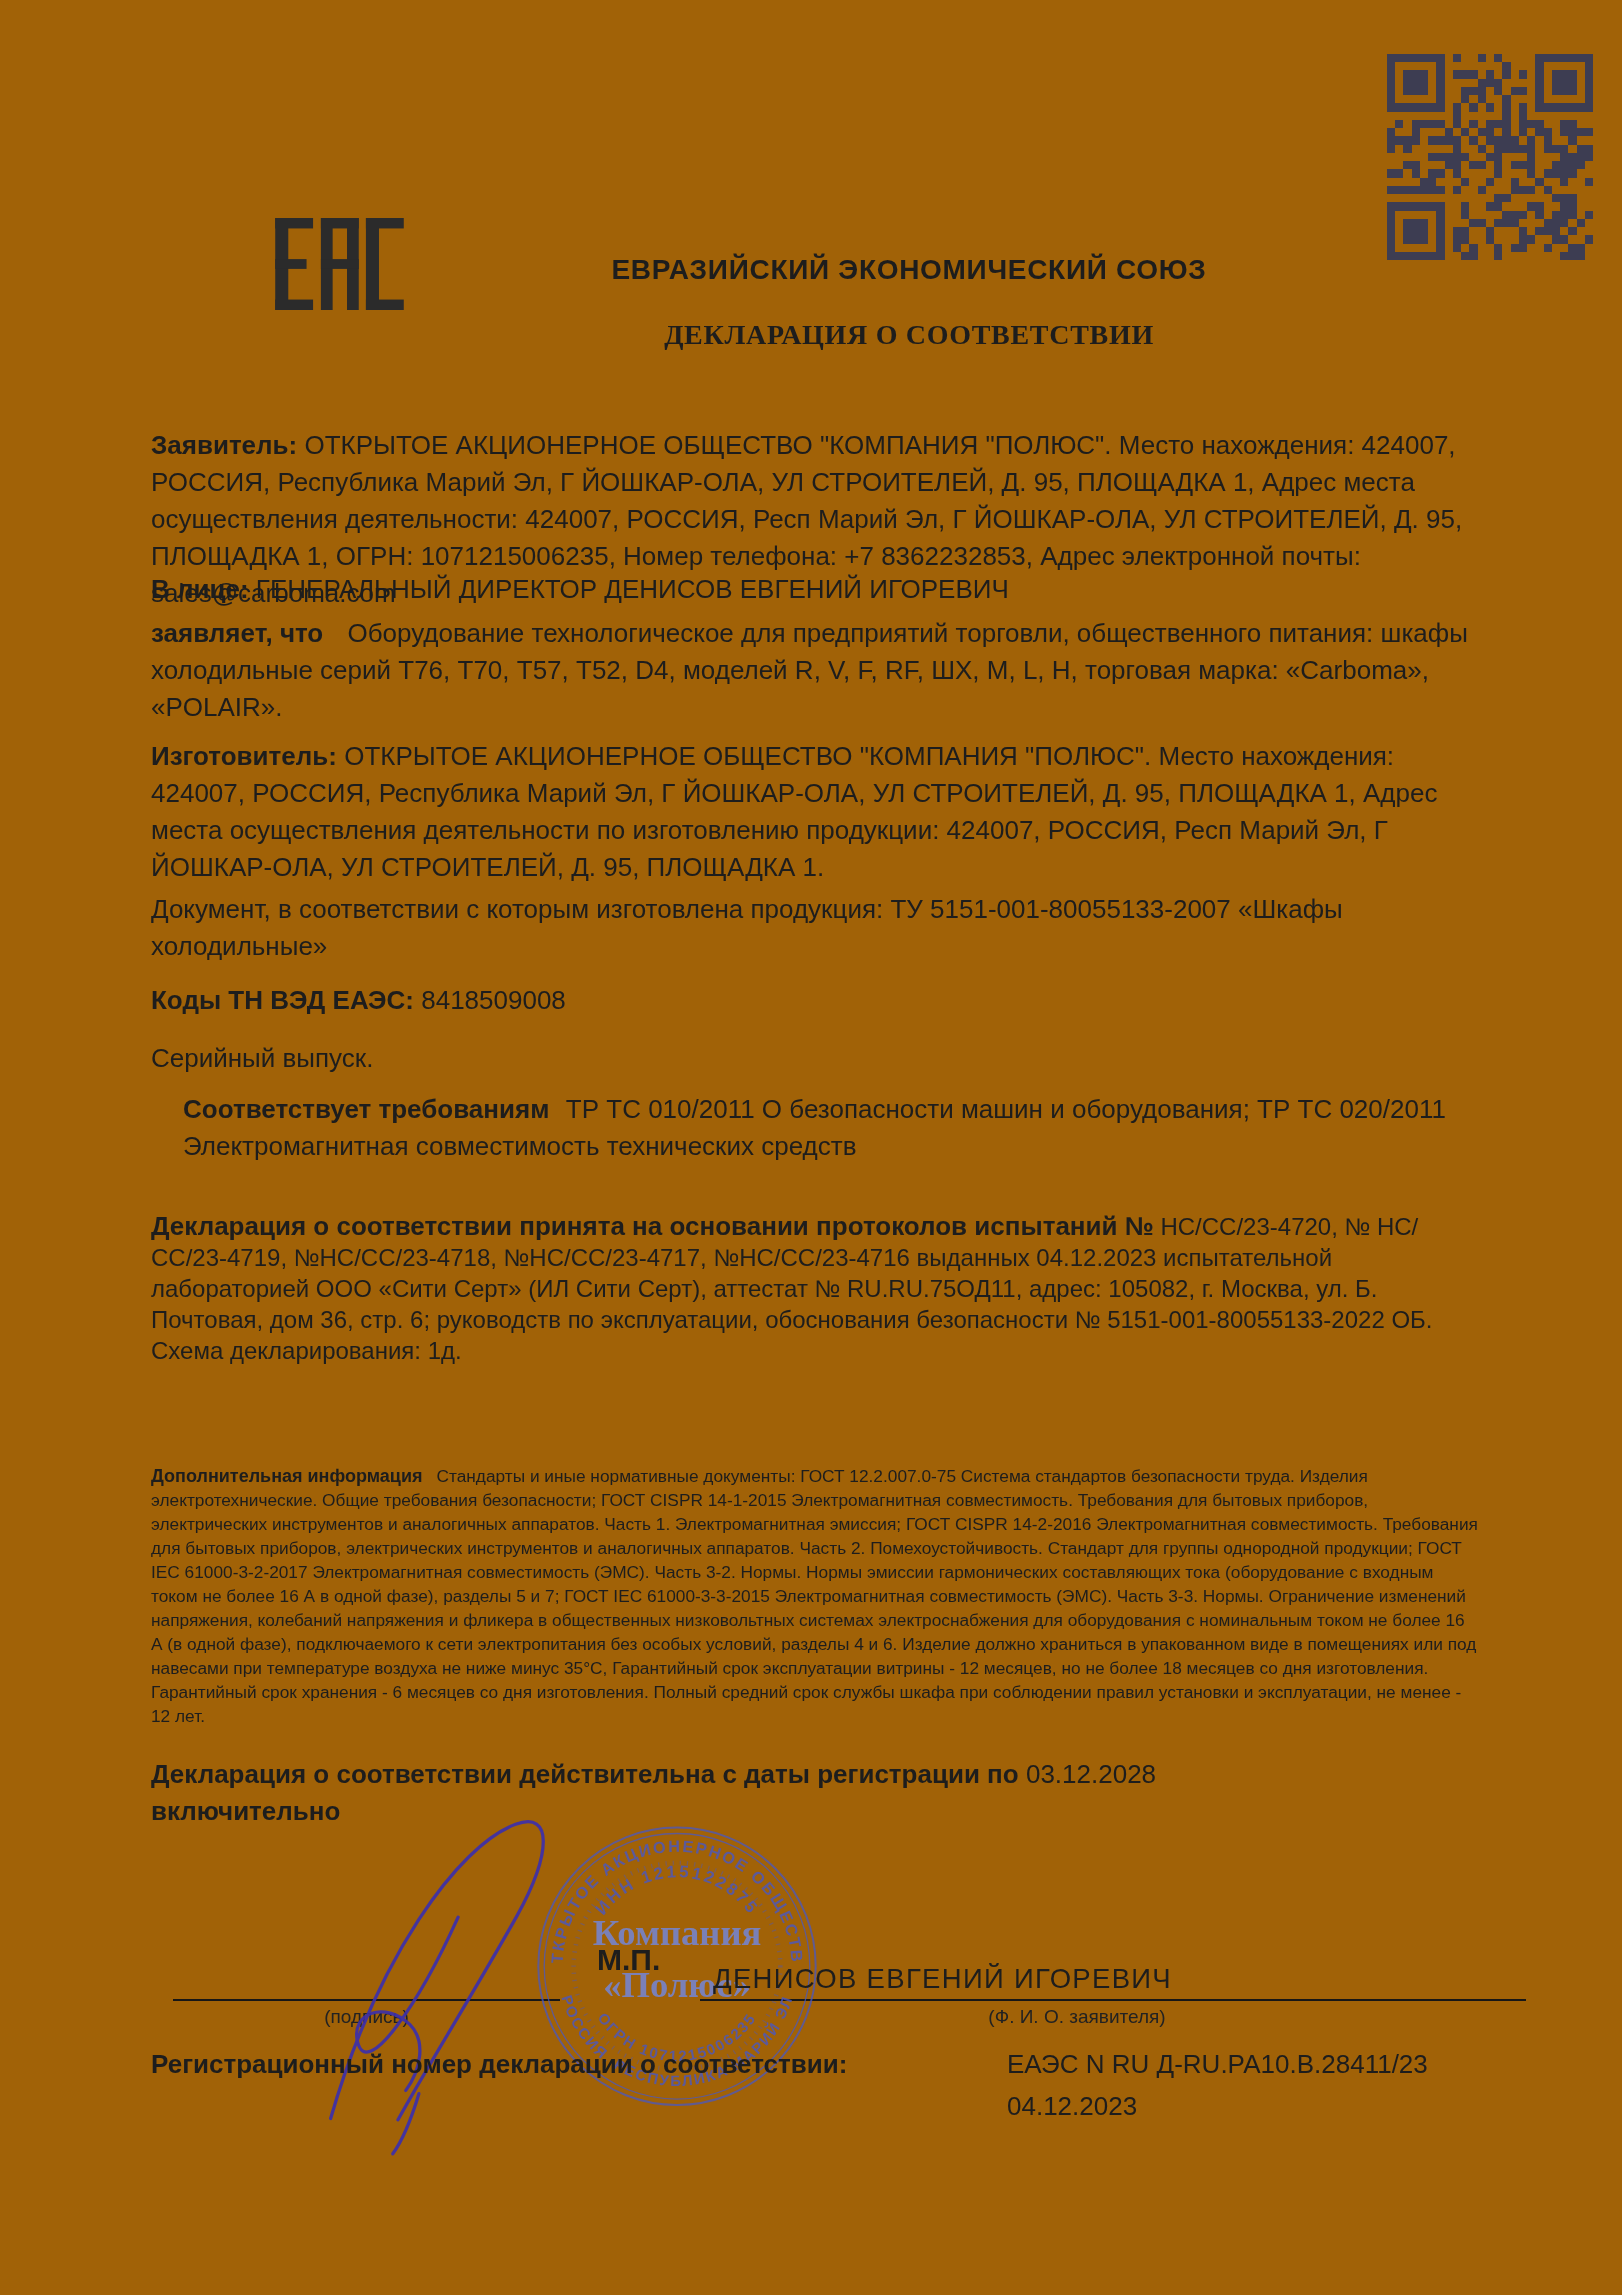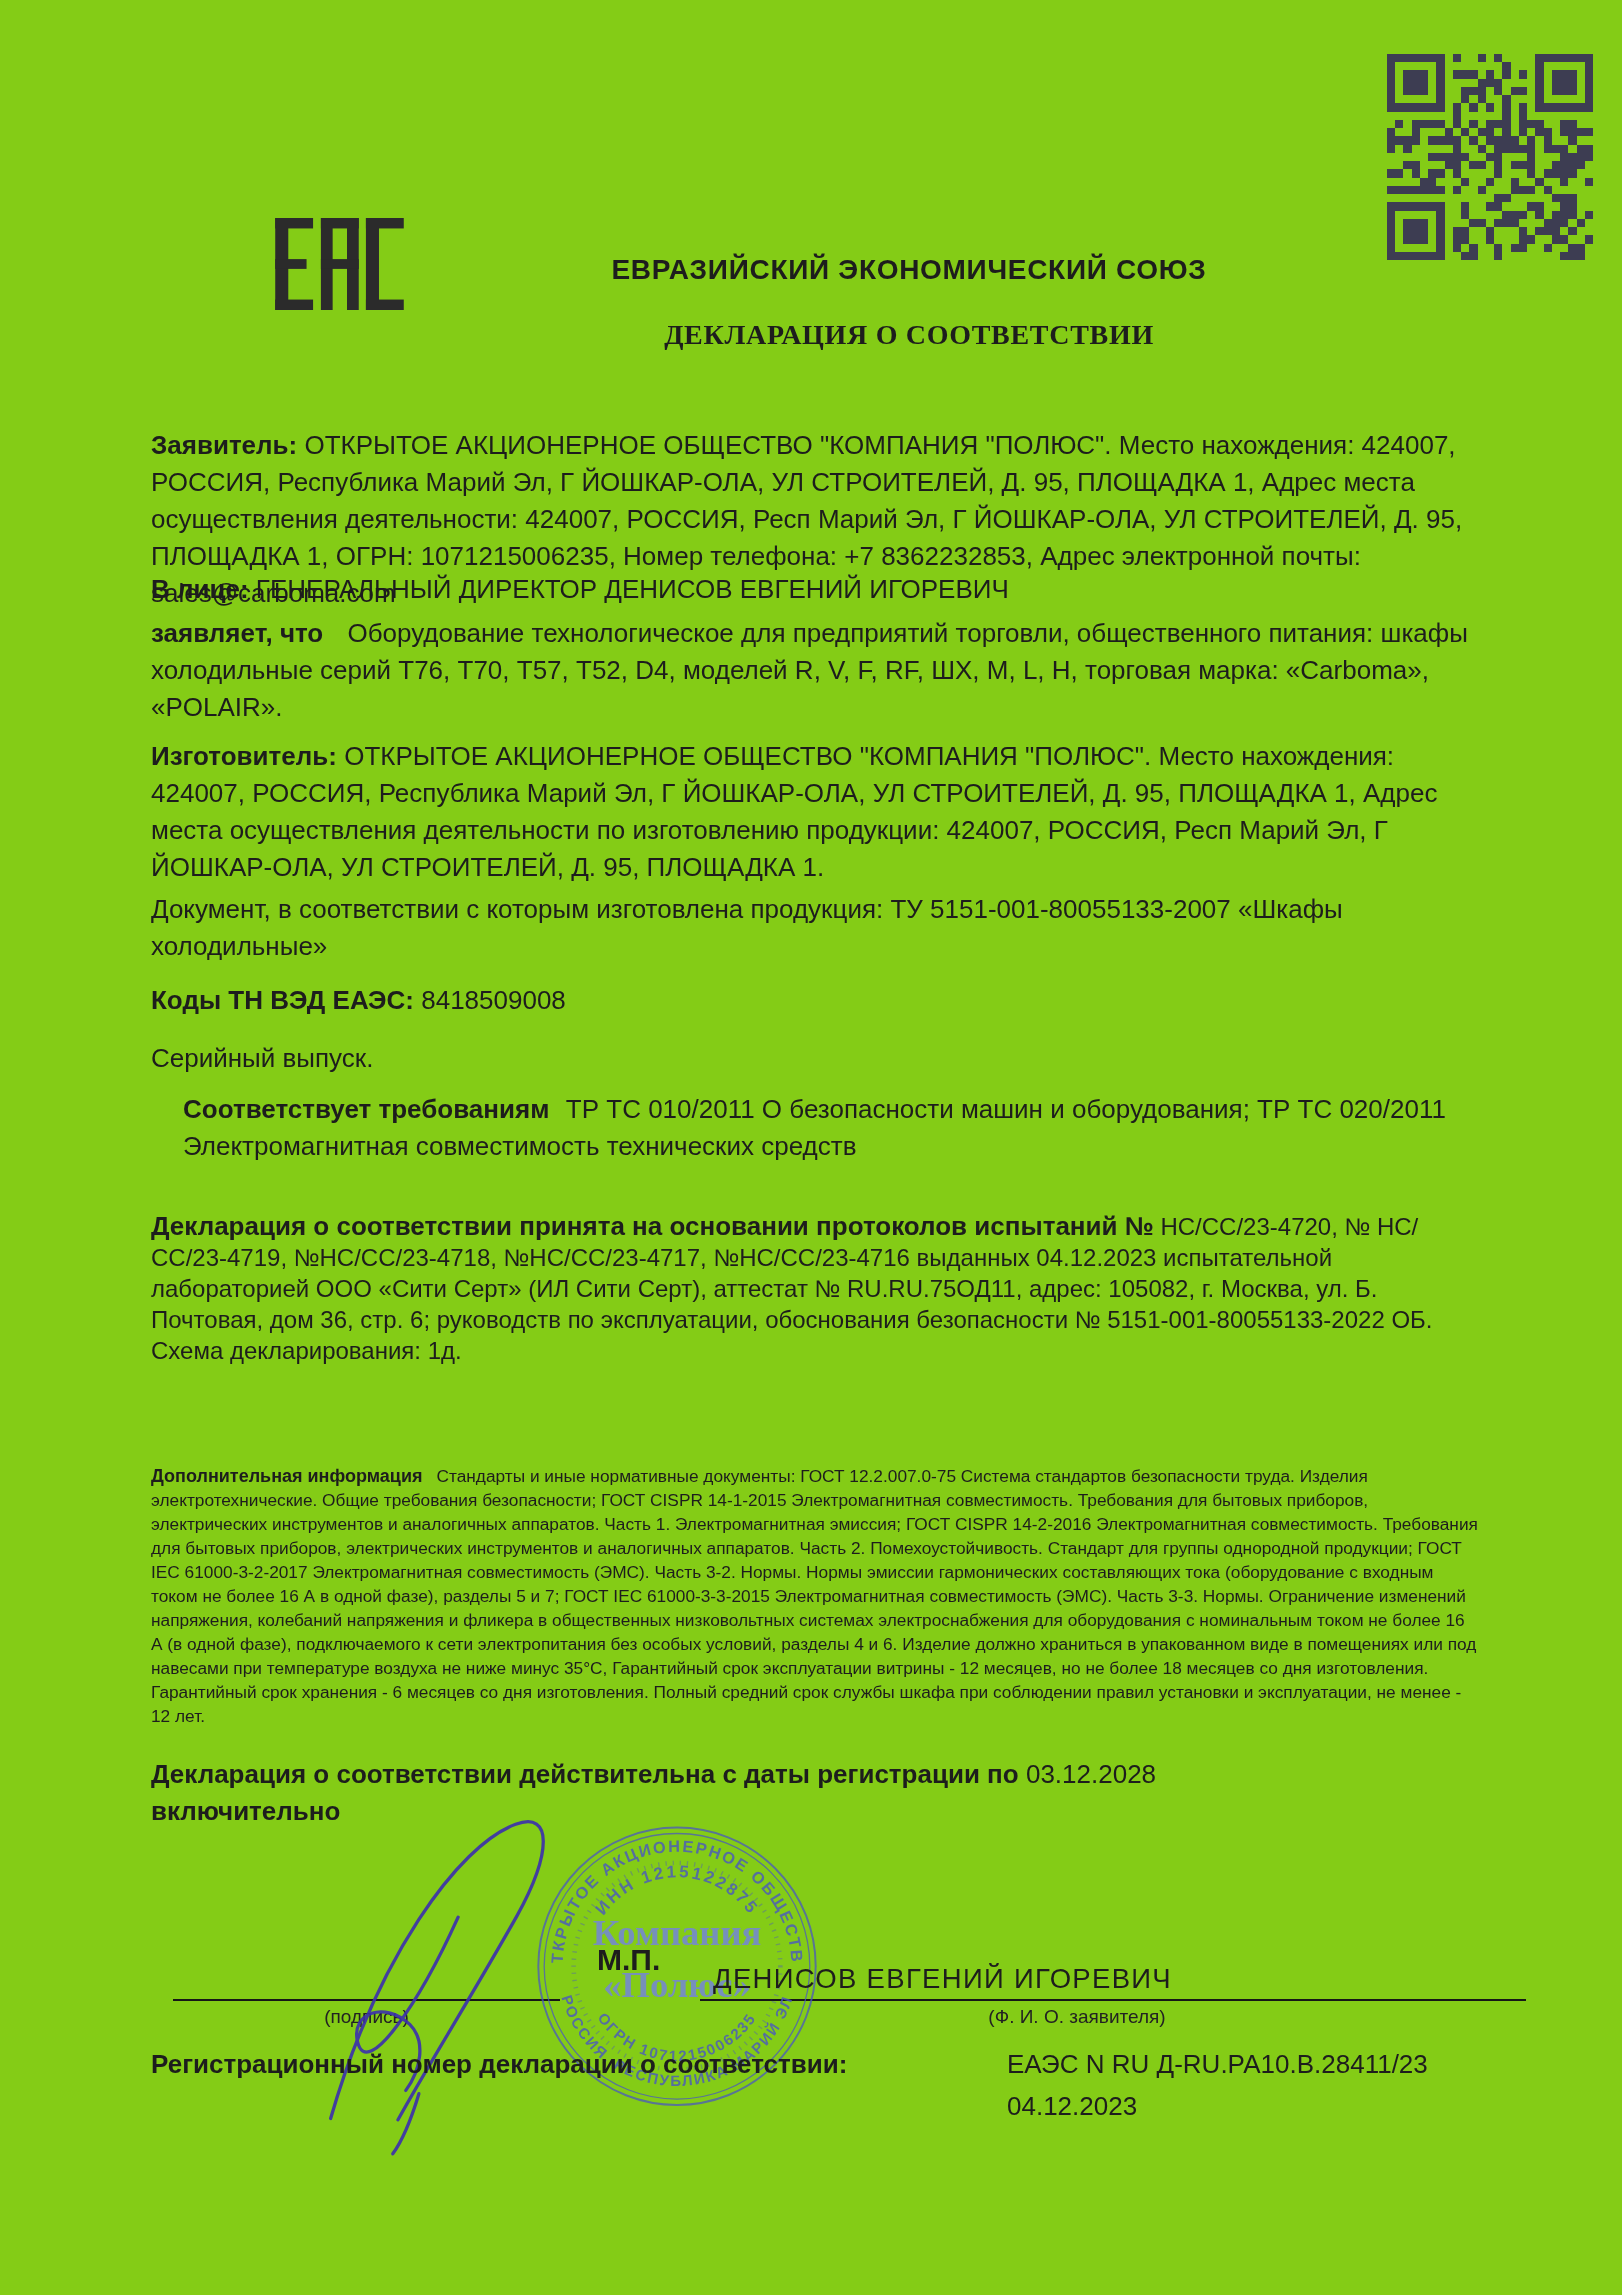--- a/index.html
+++ b/index.html
@@ -1,17 +1,17 @@
 <!DOCTYPE html>
 <html lang="ru" style="font-size:10.5px"><head>
 <meta charset="utf-8">
 <style>
   html,body{margin:0;padding:0;background:#888;}
   .page{
-    position:relative;width:1623px;height:2295px;background:#84cc16;
+    position:relative;width:1623px;height:2295px;background:#a16207;
     font-family:"Liberation Sans",sans-serif;color:#1d1d1d;overflow:hidden;
   }
   .para{position:absolute;left:151px;width:1327px;font-size:26px;line-height:37px;text-align:left;}
   .para b{font-weight:700;}
   .title{position:absolute;left:366px;width:1086px;text-align:center;font-weight:700;font-size:28px;letter-spacing:0.7px;}
   .basis{font-size:24px;line-height:31px;}
   .basis b{font-size:26px;}
   .small{font-size:17.3px;line-height:24px;}
   .small b{font-size:18px;line-height:24px;}
   .validity{font-weight:700;}

